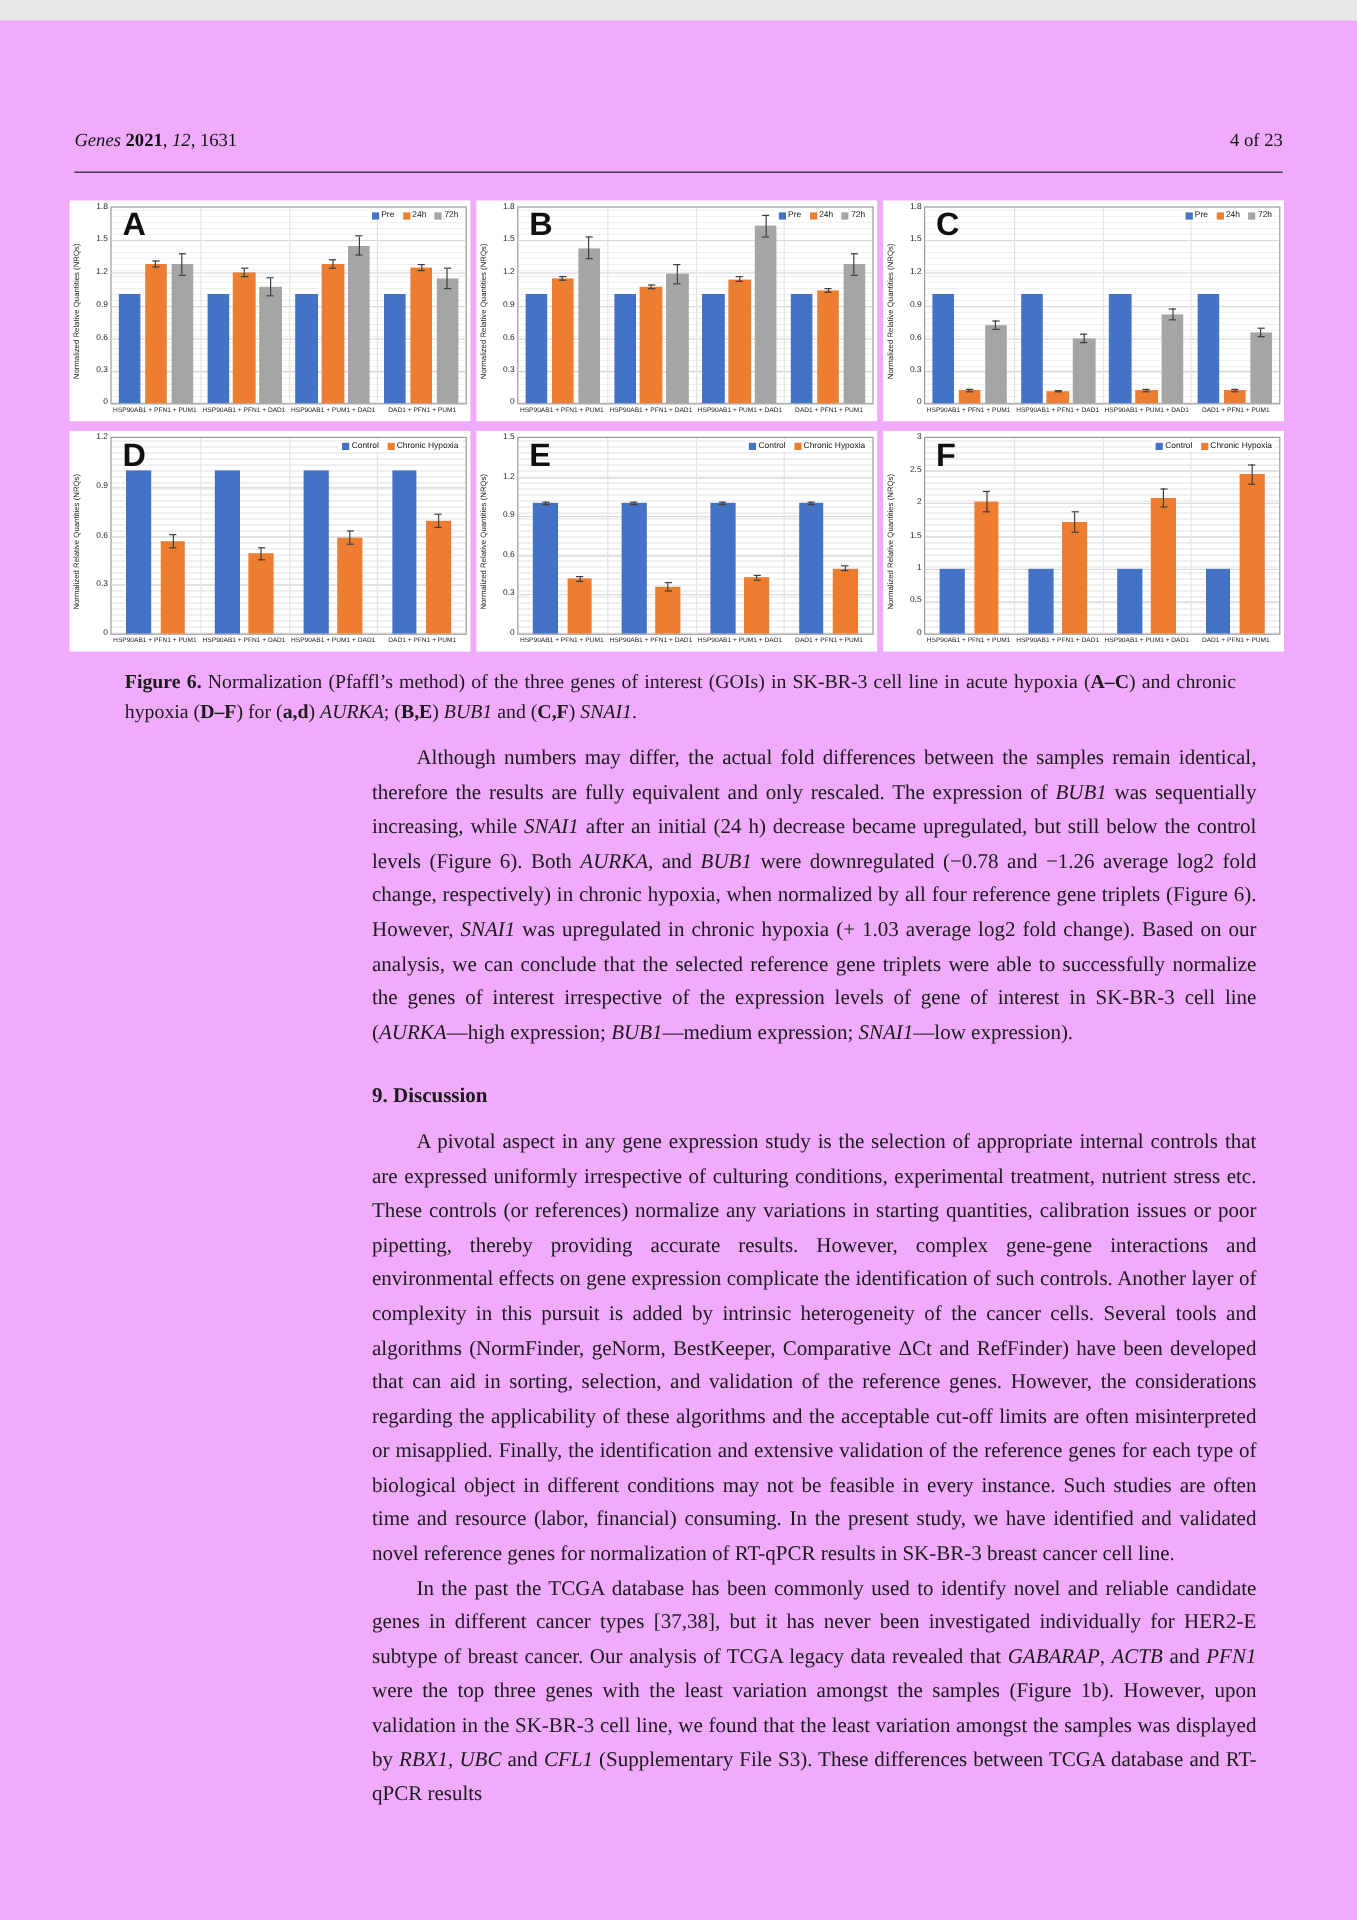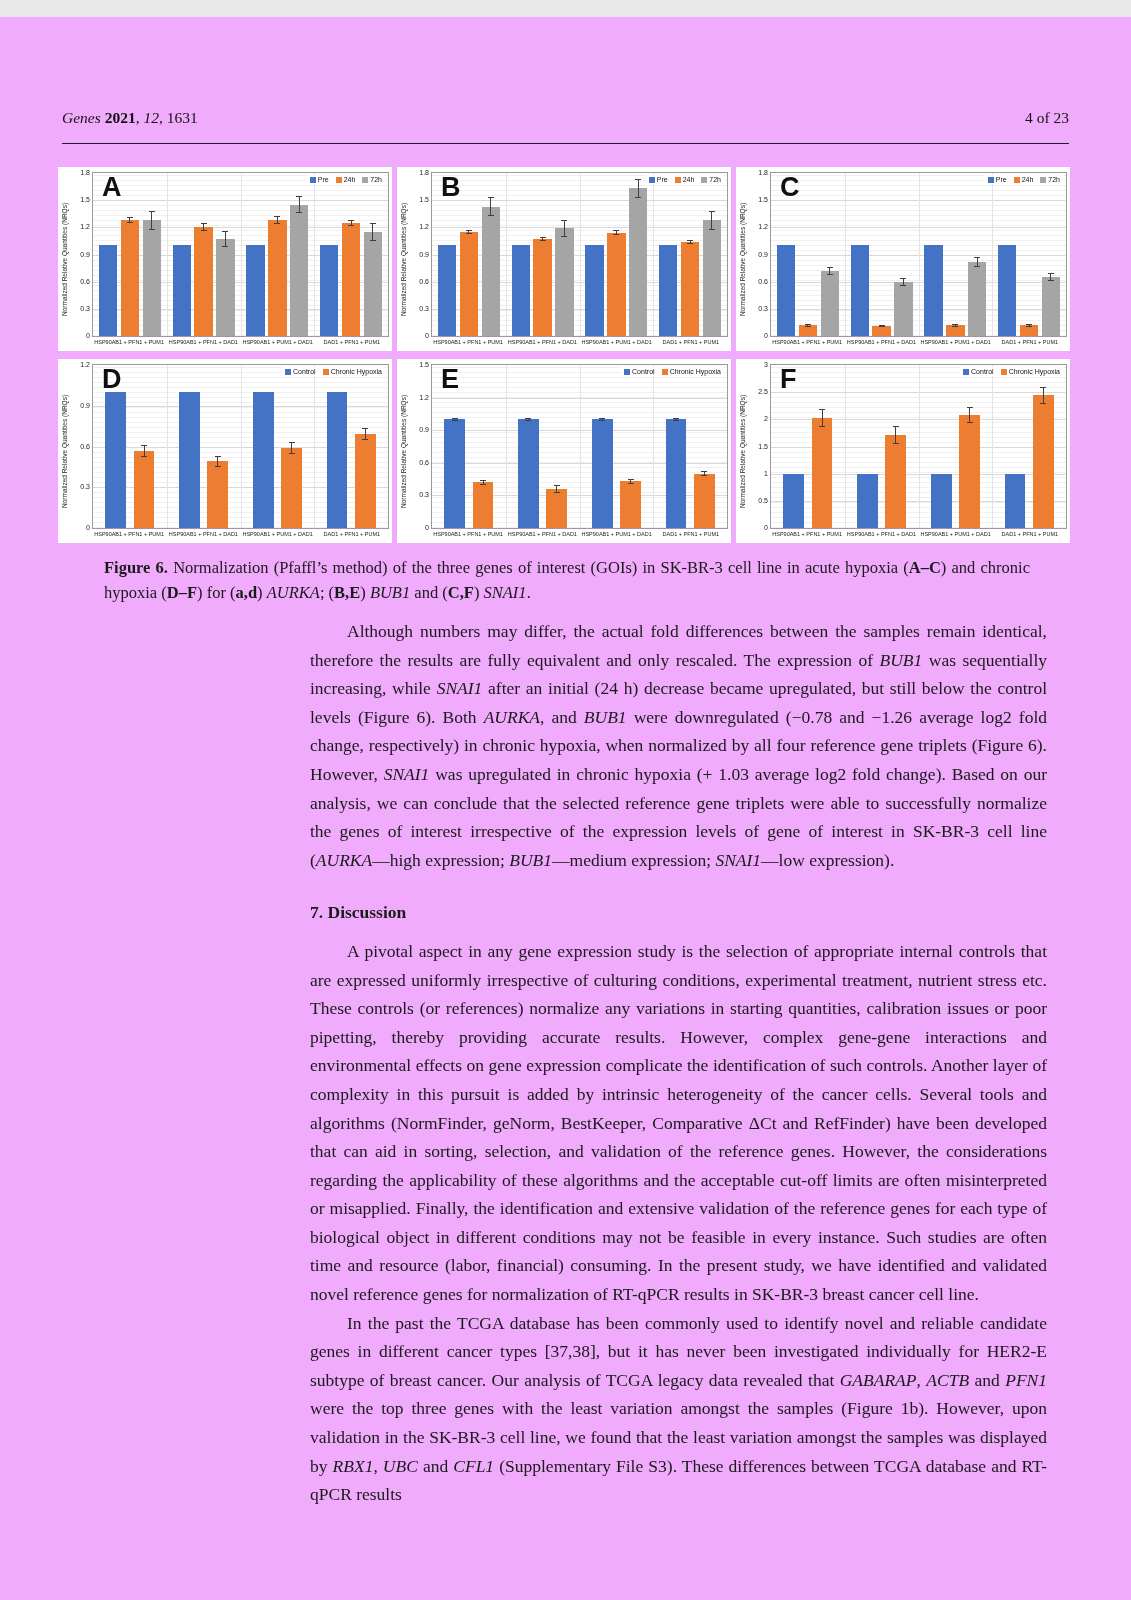--- a/index.html
+++ b/index.html
@@ -492,18 +492,18 @@
               <span class="xtick">DAD1 + PFN1 + PUM1</span>
             </div>
           </div>
         </div>
       </div>
     <p class="caption"><span style="font-weight: bold;">Figure 6. </span><span>Normalization (Pfaffl’s method) of the three genes of interest (GOIs) in SK-BR-3 cell line in acute hypoxia (</span><span style="font-weight: bold;">A</span><span style="font-weight: bold;">–</span><span style="font-weight: bold;">C</span><span>) and chronic hypoxia (</span><span style="font-weight: bold;">D</span><span style="font-weight: bold;">–</span><span style="font-weight: bold;">F</span><span>) for (</span><span style="font-weight: bold;">a,d</span><span>) </span><span style="font-style: italic;">AURKA</span><span>; (</span><span style="font-weight: bold;">B,E</span><span>) </span><span style="font-style: italic;">BUB1</span><span> and (</span><span style="font-weight: bold;">C,F</span><span>) </span><span style="font-style: italic;">SNAI1</span><span>.</span></p>
   </section>
 
   <main class="bodytext">
     <p class="para"><span>Although numbers may differ, the actual fold differences between the samples remain identical, therefore the results are fully equivalent and only rescaled. The expression of </span><span style="font-style: italic;">BUB1</span><span> was sequentially increasing, while </span><span style="font-style: italic;">SNAI1</span><span> after an initial (24 h) decrease became upregulated, but still below the control levels (Figure 6). Both </span><span style="font-style: italic;">AURKA</span><span>, and </span><span style="font-style: italic;">BUB1</span><span> were downregulated (−0.78 and −1.26 average log2 fold change, respectively) in chronic hypoxia, when normalized by all four reference gene triplets (Figure 6). However, </span><span style="font-style: italic;">SNAI1</span><span> was upregulated in chronic hypoxia (+ 1.03 average log2 fold change). Based on our analysis, we can conclude that the selected reference gene triplets were able to successfully normalize the genes of interest irrespective of the expression levels of gene of interest in SK-BR-3 cell line (</span><span style="font-style: italic;">AURKA</span><span>—high expression; </span><span style="font-style: italic;">BUB1</span><span>—medium expression; </span><span style="font-style: italic;">SNAI1</span><span>—low expression).</span></p>
-    <h2 class="h">7. Discussion</h2>
+    <h2 class="h">9. Discussion</h2>
     <p class="para"><span>A pivotal aspect in any gene expression study is the selection of appropriate internal controls that are expressed uniformly irrespective of culturing conditions, experimental treatment, nutrient stress etc. These controls (or references) normalize any variations in starting quantities, calibration issues or poor pipetting, thereby providing accurate results. However, complex gene-gene interactions and environmental effects on gene expression complicate the identification of such controls. Another layer of complexity in this pursuit is added by intrinsic heterogeneity of the cancer cells. Several tools and algorithms (NormFinder, geNorm, BestKeeper, Comparative ΔCt and RefFinder) have been developed that can aid in sorting, selection, and validation of the reference genes. However, the considerations regarding the applicability of these algorithms and the acceptable cut-off limits are often misinterpreted or misapplied. Finally, the identification and extensive validation of the reference genes for each type of biological object in different conditions may not be feasible in every instance. Such studies are often time and resource (labor, financial) consuming. In the present study, we have identified and validated novel reference genes for normalization of RT-qPCR results in SK-BR-3 breast cancer cell line.</span></p>
     <p class="para"><span>In the past the TCGA database has been commonly used to identify novel and reliable candidate genes in different cancer types [37,38], but it has never been investigated individually for HER2-E subtype of breast cancer. Our analysis of TCGA legacy data revealed that </span><span style="font-style: italic;">GABARAP</span><span>, </span><span style="font-style: italic;">ACTB</span><span> and </span><span style="font-style: italic;">PFN1</span><span> were the top three genes with the least variation amongst the samples (Figure 1b). However, upon validation in the SK-BR-3 cell line, we found that the least variation amongst the samples was displayed by </span><span style="font-style: italic;">RBX1</span><span>, </span><span style="font-style: italic;">UBC</span><span> and </span><span style="font-style: italic;">CFL1</span><span> (Supplementary File S3). These differences between TCGA database and RT-qPCR results</span></p>
   </main>
 
 </div>
 
 </body></html>

